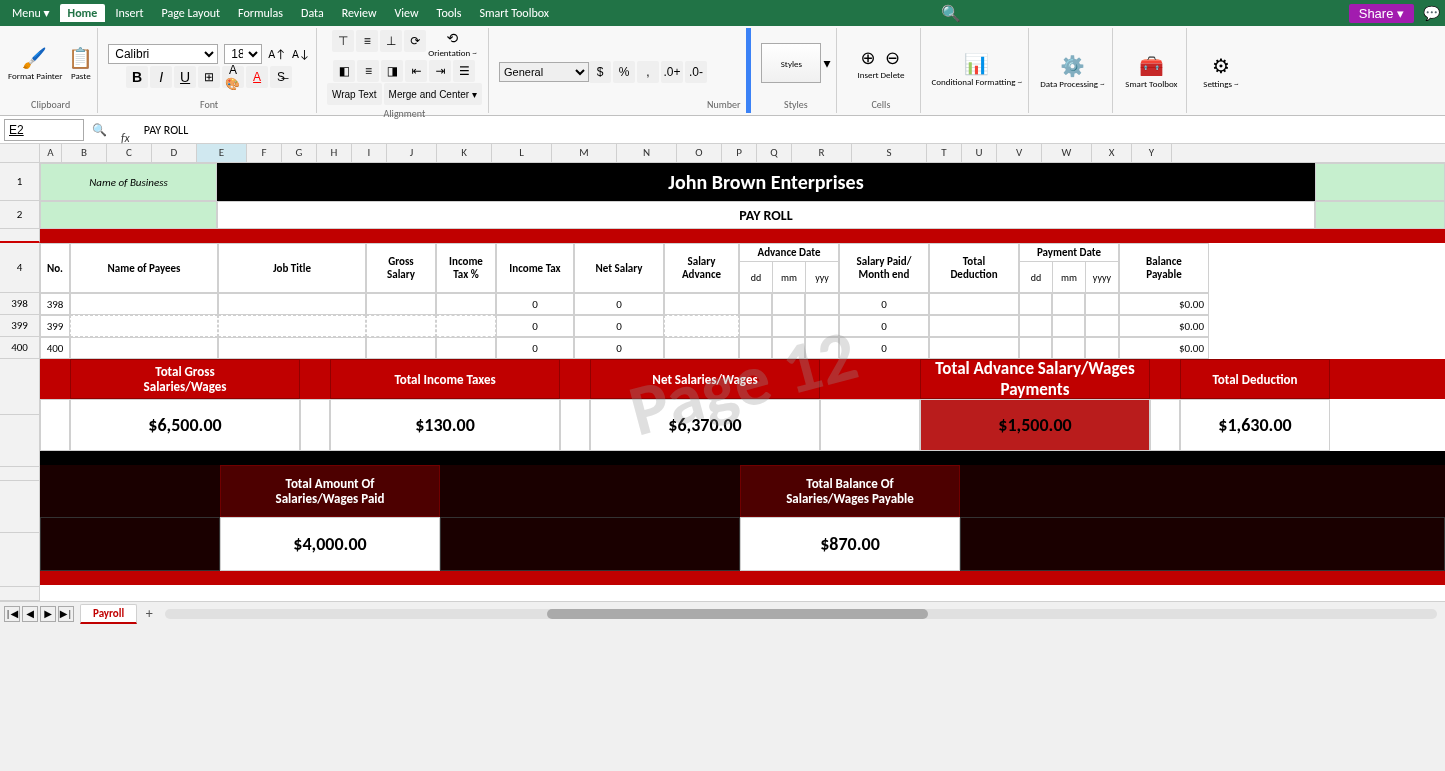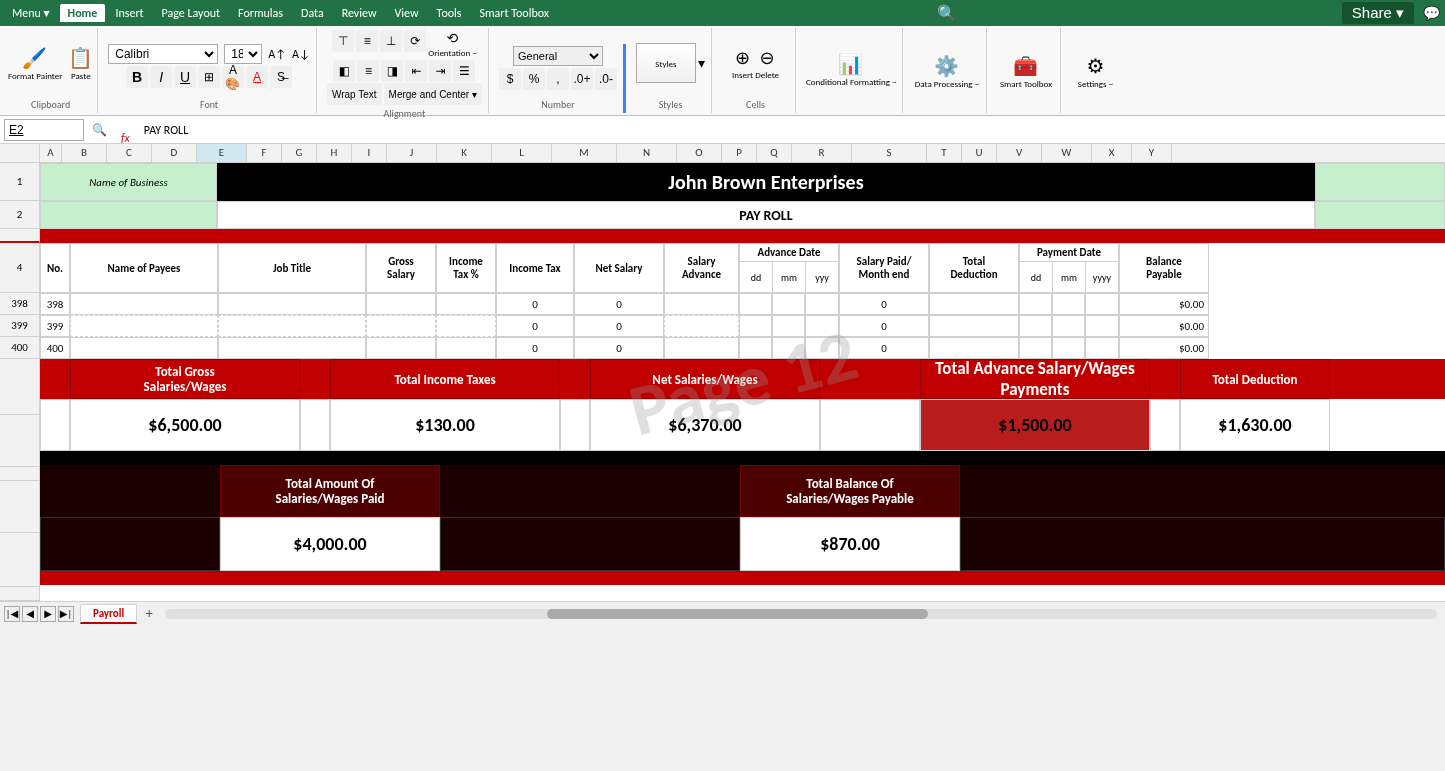--- a/index.html
+++ b/index.html
@@ -16,26 +16,26 @@
     }
     .menu-bar .menu-item {
       color: white;
       font-size: 12px;
       padding: 2px 8px;
       cursor: pointer;
       border-radius: 2px;
     }
     .menu-bar .share-btn {
       margin-left: auto;
-      background: #14532d;
+      background: #a21caf;
       color: white;
       border: none;
       padding: 2px 10px;
       border-radius: 2px;
-      font-size: 15px;
+      font-size: 13px;
       cursor: pointer;
     }
 
     .ribbon-content {
       height: 62px;
       display: flex;
       align-items: stretch;
       padding: 4px 4px 0 4px;
       gap: 4px;
       background: #f8f8f8;
@@ -284,21 +284,21 @@
       <button class="format-btn">⇥</button>
       <button class="format-btn">☰</button>
     </div>
     <div style="display:flex;gap:2px;margin-top:1px;align-items:center;">
       <button class="format-btn" style="width:auto;padding:0 4px;font-size:10px;">Wrap Text</button>
       <button class="format-btn" style="width:auto;padding:0 4px;font-size:10px;">Merge and Center ▾</button>
     </div>
     <div class="ribbon-group-label">Alignment</div>
   </div>
 
-  <div class="ribbon-group" style="display:flex;flex-direction:column;padding:0 6px;border-right:3px solid #3b82f6;min-width:100px;margin-top:16px;">
+  <div class="ribbon-group" style="display:flex;flex-direction:row;padding:0 6px;border-right:5px solid #3b82f6;min-width:100px;">
     <div style="margin-top:2px;">
       <select style="width:90px;height:20px;font-size:11px;border:1px solid #aaa;">
         <option>General</option>
       </select>
     </div>
     <div style="display:flex;gap:2px;margin-top:2px;">
       <button class="format-btn">$</button>
       <button class="format-btn">%</button>
       <button class="format-btn">,</button>
       <button class="format-btn">.0+</button>
@@ -365,21 +365,21 @@
         <span style="font-size:20px;">⚙</span>
         <span style="font-size:9px;">Settings ~</span>
       </div>
     </div>
   </div>
 </div>
 
 <div class="formula-bar">
   <input class="cell-ref" type="text" value="E2" style="">
   <span style="font-size:12px;color:#555;padding:0 4px;">🔍</span>
-  <span style="font-size:12px;font-style:italic;color:#b91c1c;padding:0 6px;margin-top:16px;">fx</span>
+  <span style="font-size:12px;font-style:italic;color:#404040;padding:0 6px;margin-top:16px;">fx</span>
   <span style="flex:1;font-size:12px;padding:0 4px;background:white;">PAY ROLL</span>
 </div>
 
 <div style="display:flex;background:#f2f2f2;border-bottom:1px solid #d0d0d0;">
   <div style="width:40px;min-width:40px;height:18px;border-right:1px solid #d0d0d0;"></div>
   <div class="col-header" style="width:22px;min-width:22px;font-size:11px;text-align:center;border-right:1px solid #d0d0d0;line-height:18px;">A</div>
   <div class="col-header" style="width:45px;min-width:45px;font-size:11px;text-align:center;border-right:1px solid #d0d0d0;line-height:18px;">B</div>
   <div class="col-header" style="width:45px;min-width:45px;font-size:11px;text-align:center;border-right:1px solid #d0d0d0;line-height:18px;">C</div>
   <div class="col-header" style="width:45px;min-width:45px;font-size:11px;text-align:center;border-right:1px solid #d0d0d0;line-height:18px;">D</div>
   <div class="col-header" style="width:50px;min-width:50px;font-size:11px;text-align:center;border-right:1px solid #d0d0d0;line-height:18px;background:#d0e8f0;">E</div>

